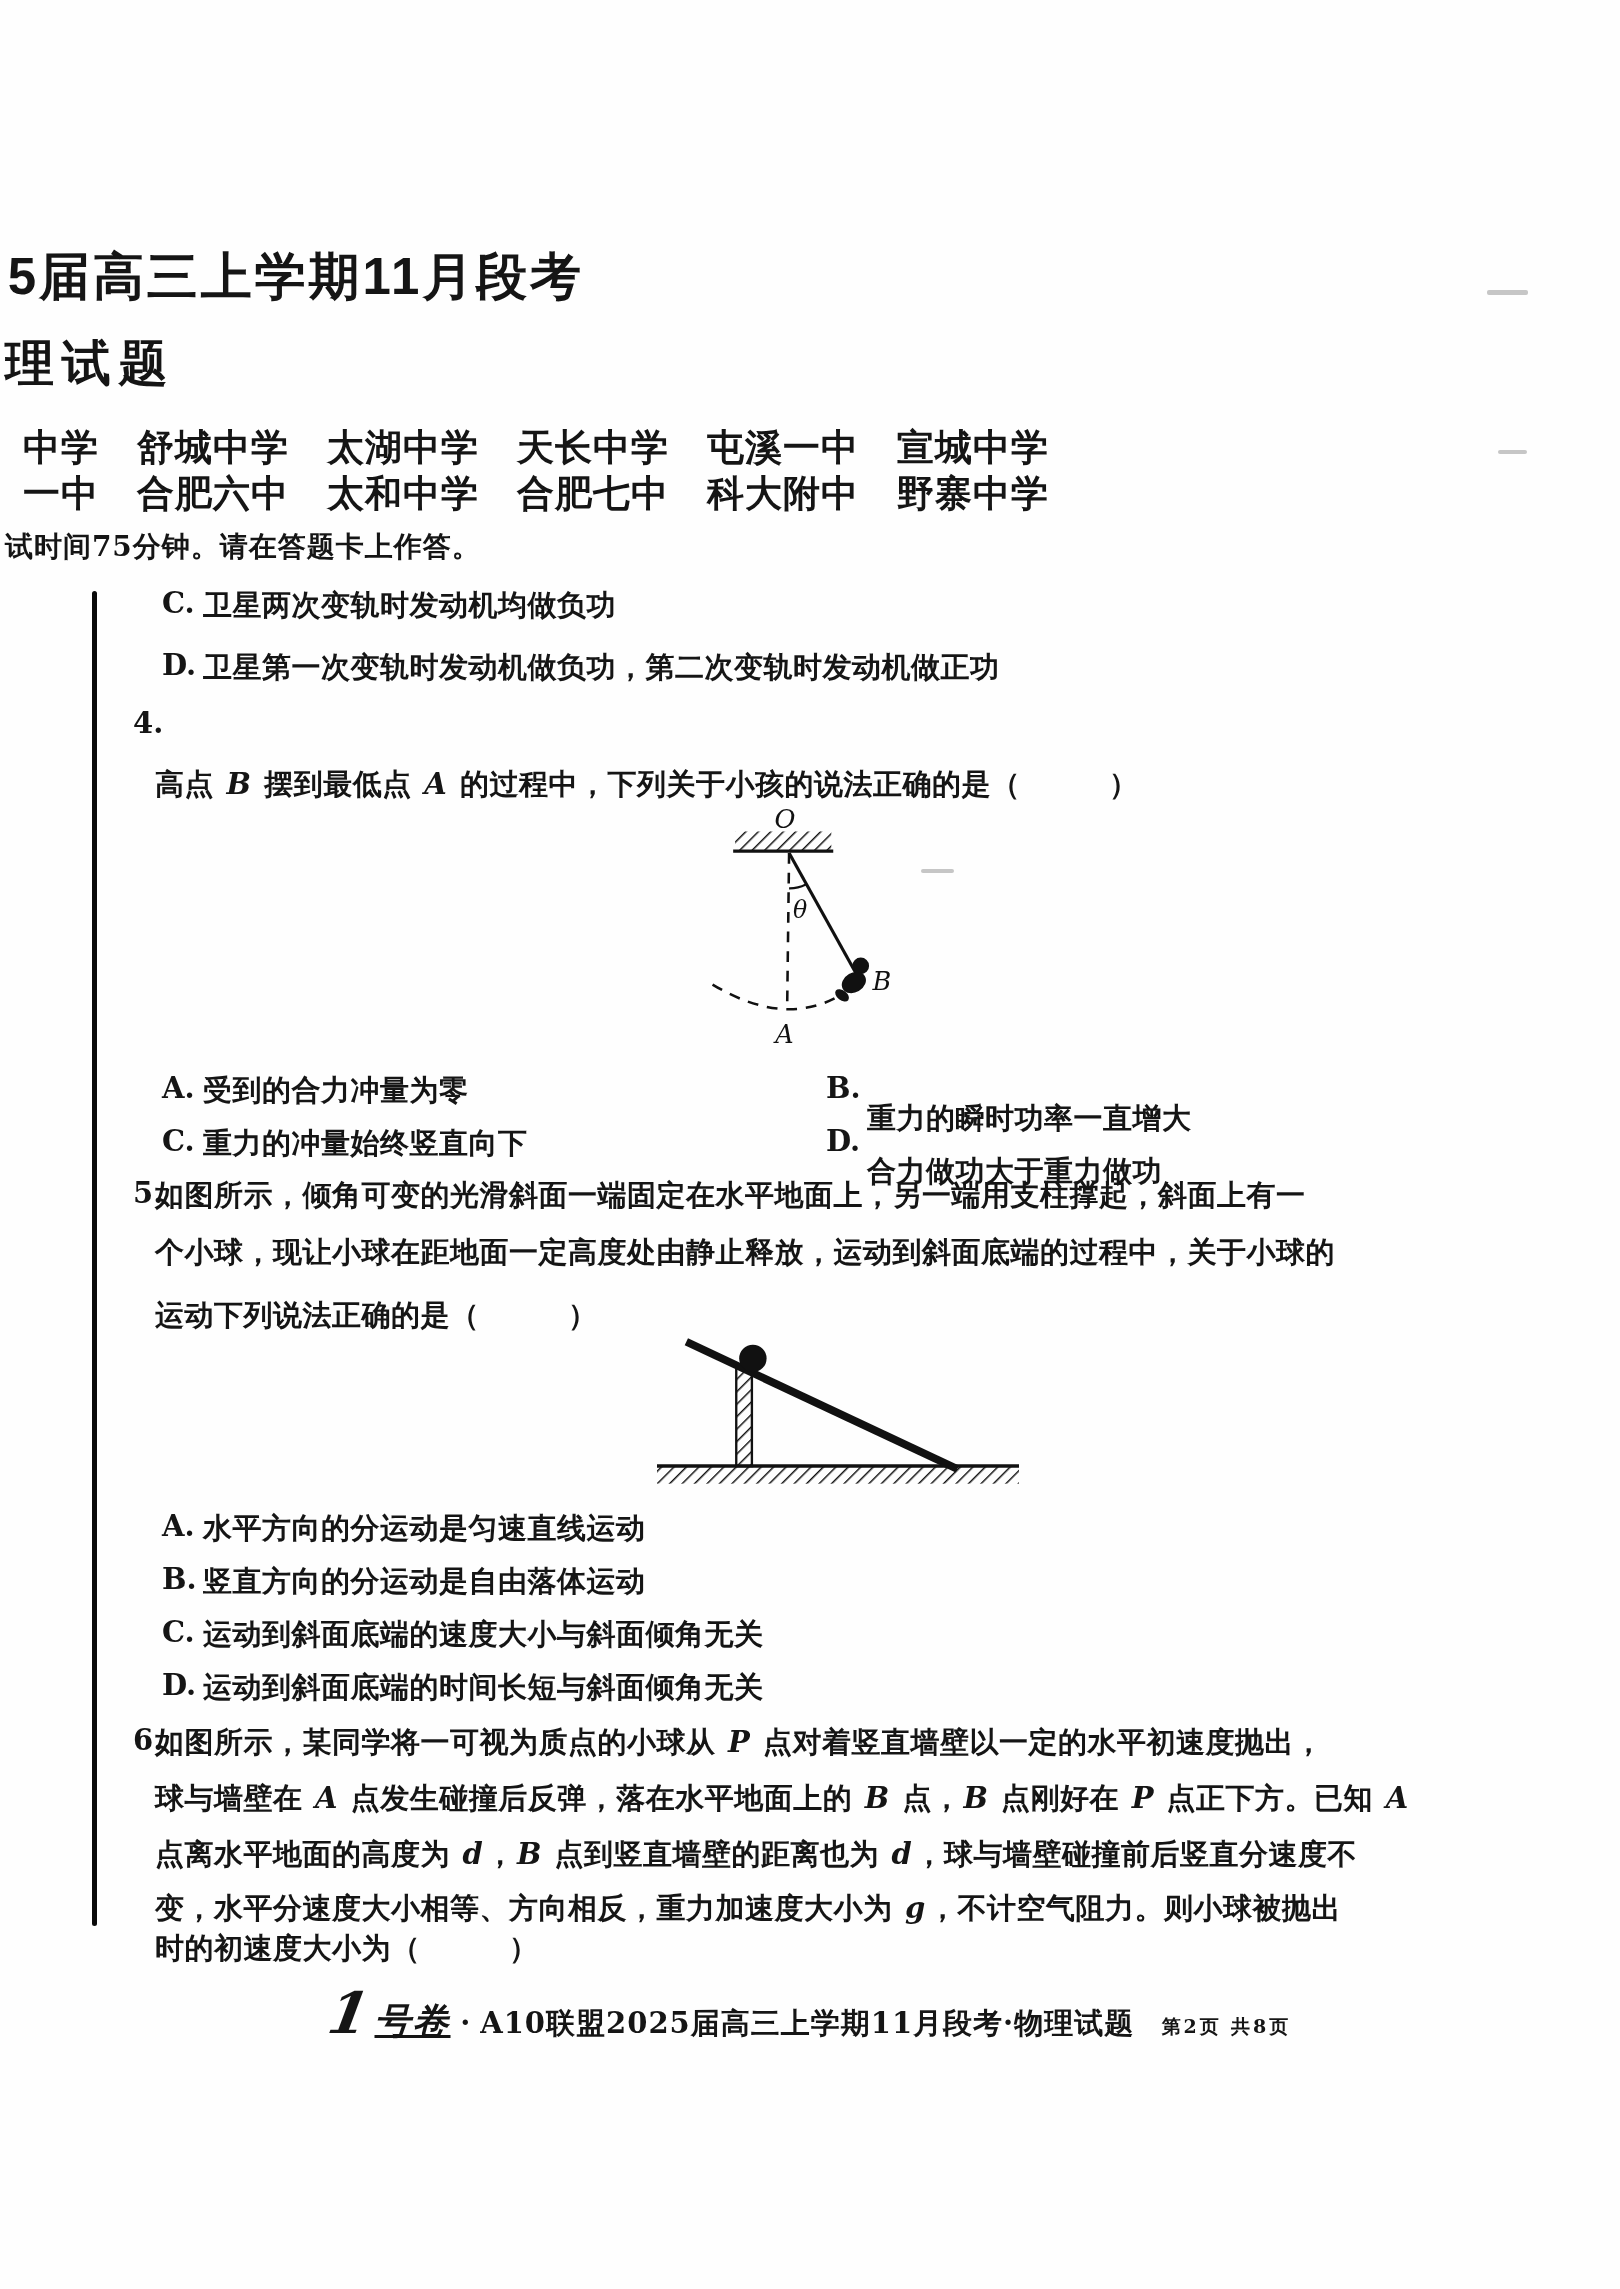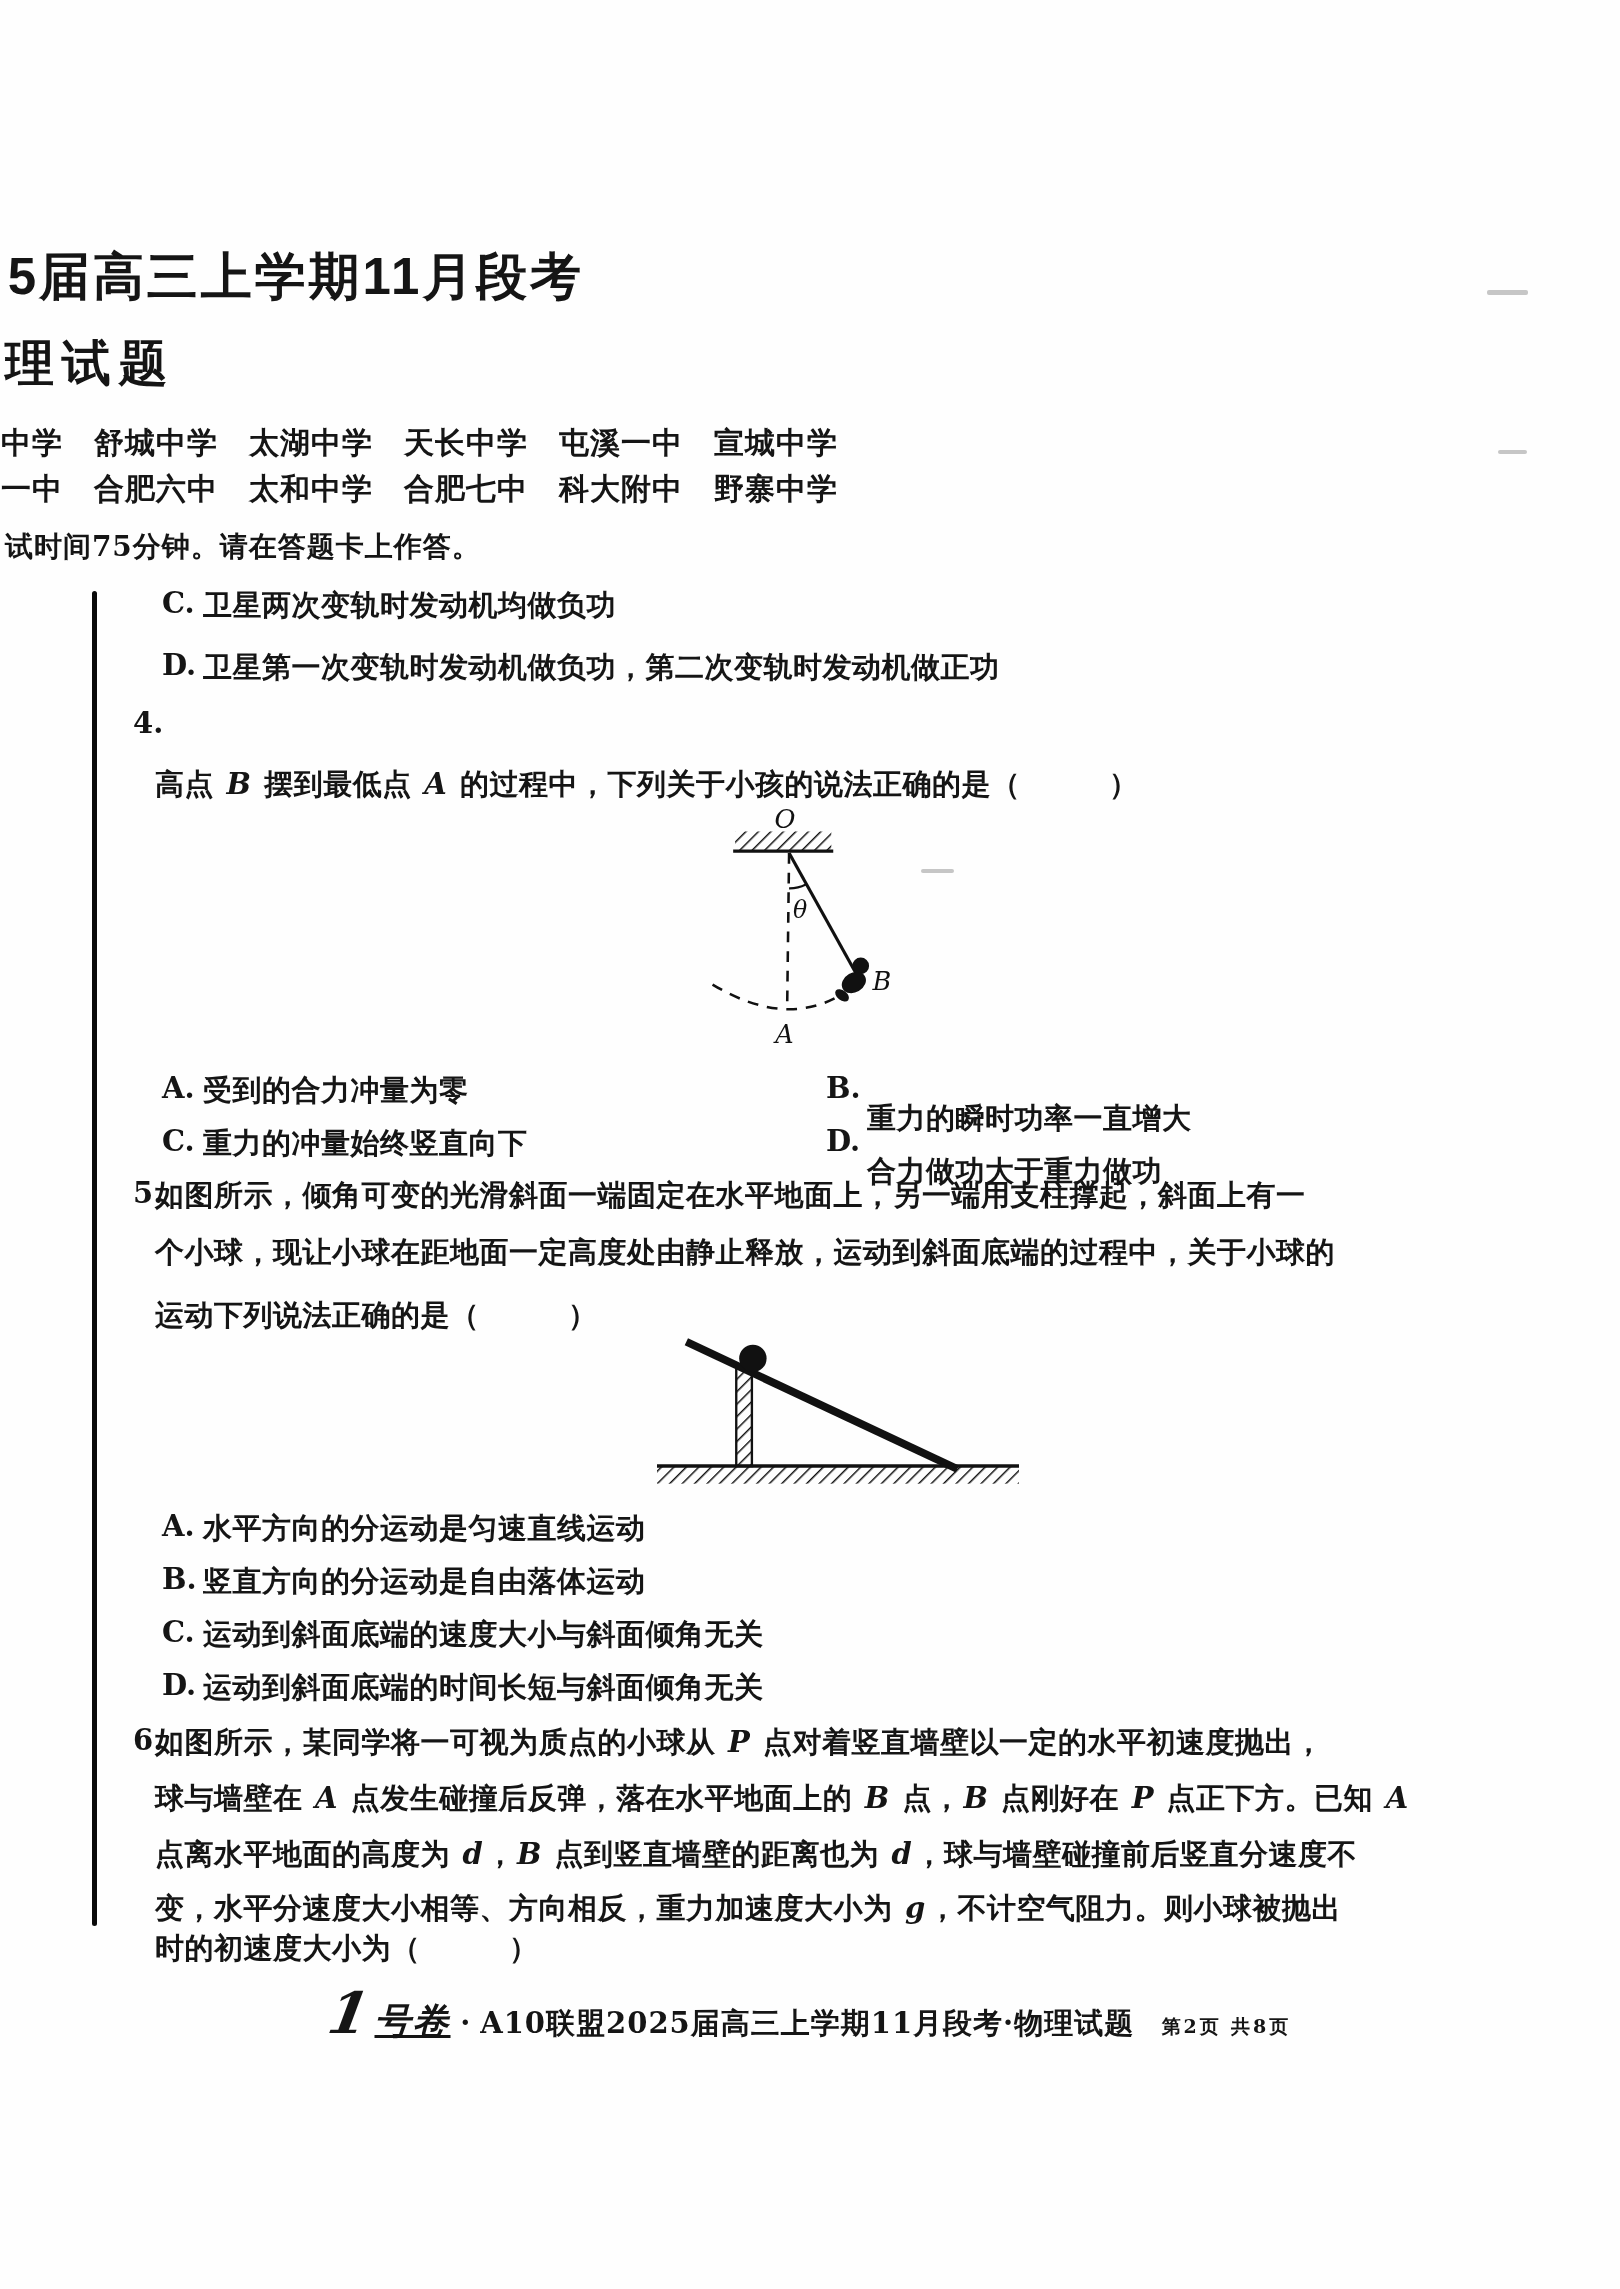--- a/index.html
+++ b/index.html
@@ -12,23 +12,23 @@
     position:absolute;left:7.8px;top:243px;
     font-family:"Liberation Sans","DejaVu Sans",sans-serif;
     font-weight:900;font-size:51px;letter-spacing:2.9px;white-space:nowrap;
   }
   .title2{
     position:absolute;left:4.9px;top:331px;
     font-family:"Liberation Sans","DejaVu Sans",sans-serif;
     font-weight:900;font-size:49px;letter-spacing:7.8px;white-space:nowrap;
   }
   .schools{
-    position:absolute;left:1px;
+    position:absolute;left:23px;
     font-family:"Liberation Sans","DejaVu Sans",sans-serif;
-    font-weight:700;font-size:30px;letter-spacing:1px;white-space:nowrap;
+    font-weight:700;font-size:37px;letter-spacing:1px;white-space:nowrap;
   }
   .s1{top:423px;}
   .s2{top:469px;}
   .note{
     position:absolute;left:4.9px;top:528px;
     font-weight:700;font-size:28px;letter-spacing:1px;white-space:nowrap;
   }
   
   .seal-line{
     position:absolute;left:92px;top:591px;width:4.9px;height:1335px;

